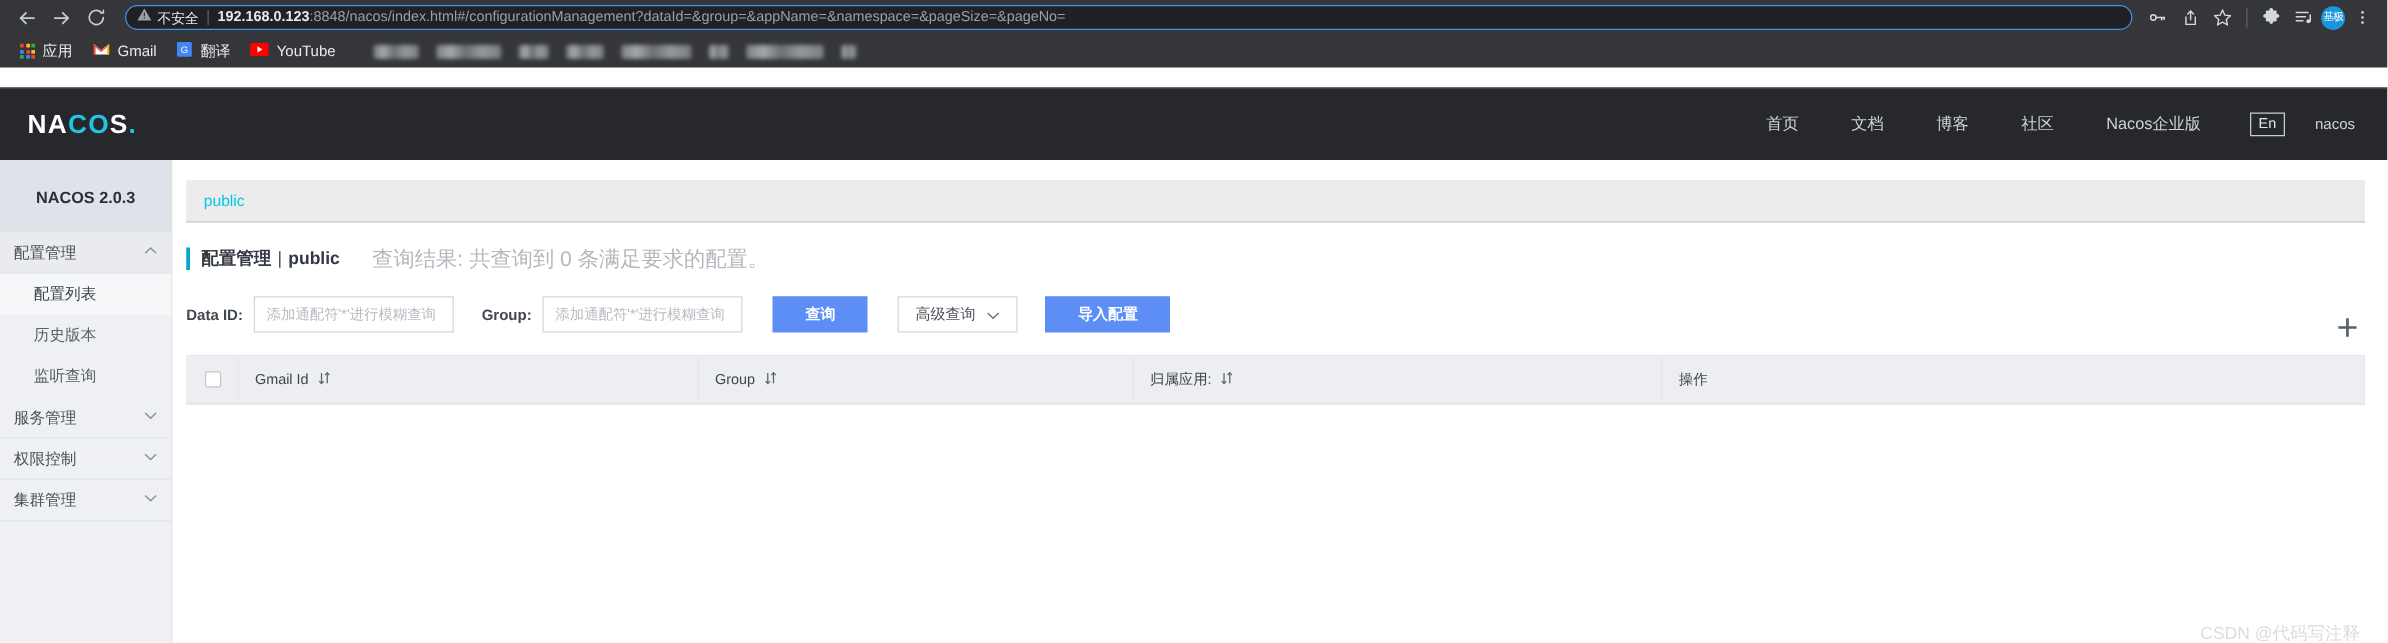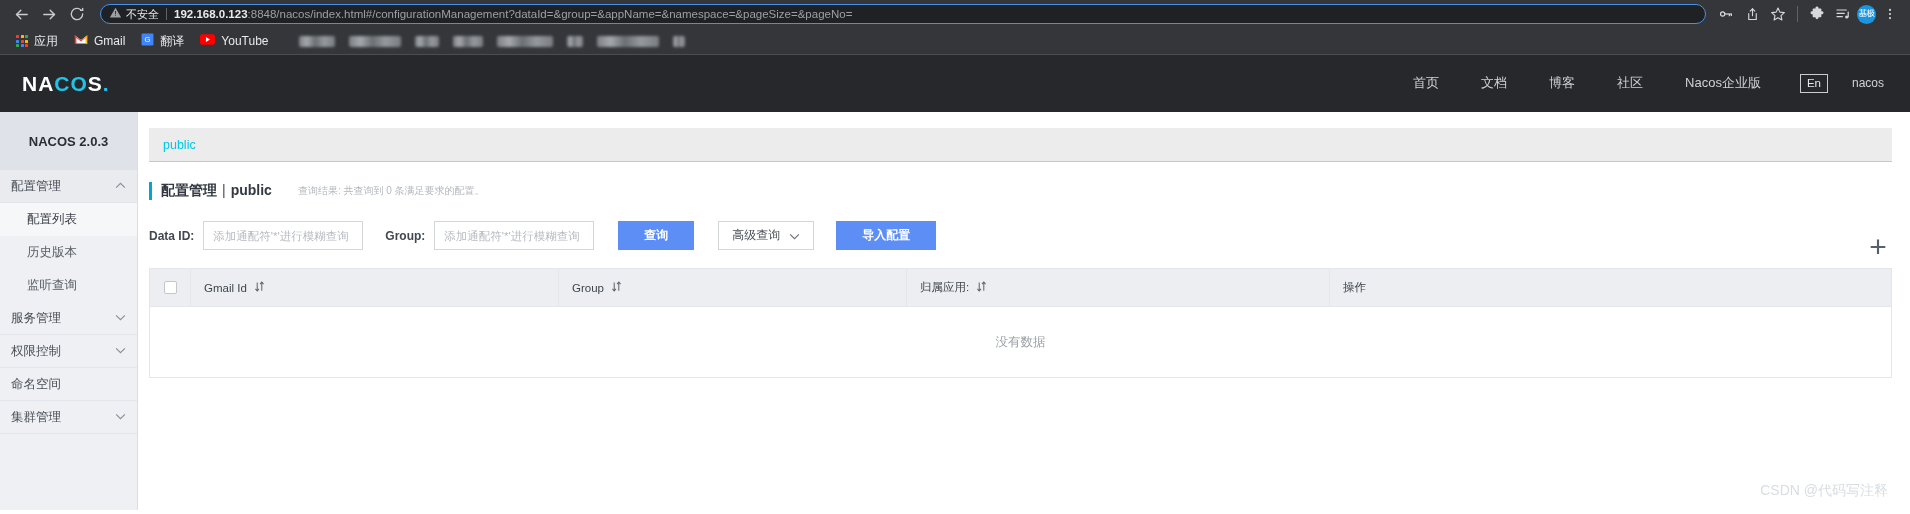--- a/index.html
+++ b/index.html
@@ -72,20 +72,21 @@
     filter: blur(1.6px); opacity: .85;
   }
   .grid-icon { display: grid; grid-template-columns: repeat(3,3px); grid-template-rows: repeat(3,3px); gap: 1.5px; }
   .grid-icon i { display:block; width:3px; height:3px; border-radius:.5px; }
 
   
   #nacos-header {
     height: 58px; background: #26282c;
     display: flex; align-items: center;
     border-top: 1px solid #4b4d51;
+    margin-top: 16px;
   }
   #nacos-logo {
     margin-left: 22px; font-size: 21px; font-weight: 700;
     letter-spacing: 1px; color: #ffffff; display: flex; align-items: baseline;
   }
   #nacos-logo .cyan { color: #23c3e8; }
   #header-nav {
     margin-left: auto; display: flex; align-items: center;
     gap: 0; padding-right: 26px;
   }
@@ -138,21 +139,21 @@
   #tab-public {
     font-size: 12.5px; color: #00c7e6; padding: 0 14px; line-height: 34px;
   }
   #title-row {
     display: flex; align-items: center;
     margin: 18px 0 0 11px; height: 22px;
   }
   #title-bar-accent { width: 3px; height: 18px; background: #00a8d0; margin-right: 9px; }
   #page-title { font-size: 14px; font-weight: 700; color: #333942; white-space: nowrap; }
   #page-title .sep { font-weight: 400; color: #444b54; padding: 0 5px; }
-  #result-note { margin-left: 26px; font-size: 10px; color: #b3b8be; white-space: nowrap; }
+  #result-note { margin-left: 26px; font-size: 17px; color: #b3b8be; white-space: nowrap; }
 
   #filter-row {
     display: flex; align-items: center;
     margin: 19px 0 0 11px; gap: 0; height: 29px;
   }
   .flabel { font-size: 12px; font-weight: 700; color: #42484f; margin-right: 9px; }
   .ftext {
     width: 160px; height: 29px; border: 1px solid #d4d7da;
     background: #fff; font-size: 11.5px; color: #444; padding: 0 9px;
     font-family: "Liberation Sans", sans-serif;
@@ -419,23 +420,20 @@
 
     <div class="side-group plain">
       <span>权限控制</span>
       <span class="chev">
         <svg width="11" height="7" viewBox="0 0 12 8" fill="none" stroke="#8a9099" stroke-width="1.3">
             <polyline points="1,1.5 6,6.5 11,1.5"></polyline>
           </svg>
       </span>
     </div>
 
-    <div class="side-group plain">
-      <span>命名空间</span>
-    </div>
 
     <div class="side-group plain">
       <span>集群管理</span>
       <span class="chev">
         <svg width="11" height="7" viewBox="0 0 12 8" fill="none" stroke="#8a9099" stroke-width="1.3">
             <polyline points="1,1.5 6,6.5 11,1.5"></polyline>
           </svg>
       </span>
     </div>
   </div>
@@ -513,18 +511,17 @@
               <line x1="8.5" y1="10.5" x2="8.5" y2="1.5"></line>
                 <polyline points="6.6,3.4 8.5,1.2 10.4,3.4"></polyline>
             </svg>
           </span>
         </div>
         <div class="th" id="th-ops">
           <span>操作</span>
         </div>
       </div>
 
-      <div id="empty-row">没有数据</div>
     </div>
 
     <div id="watermark">CSDN @代码写注释</div>
   </div>
 </div>
 
 </body></html>

